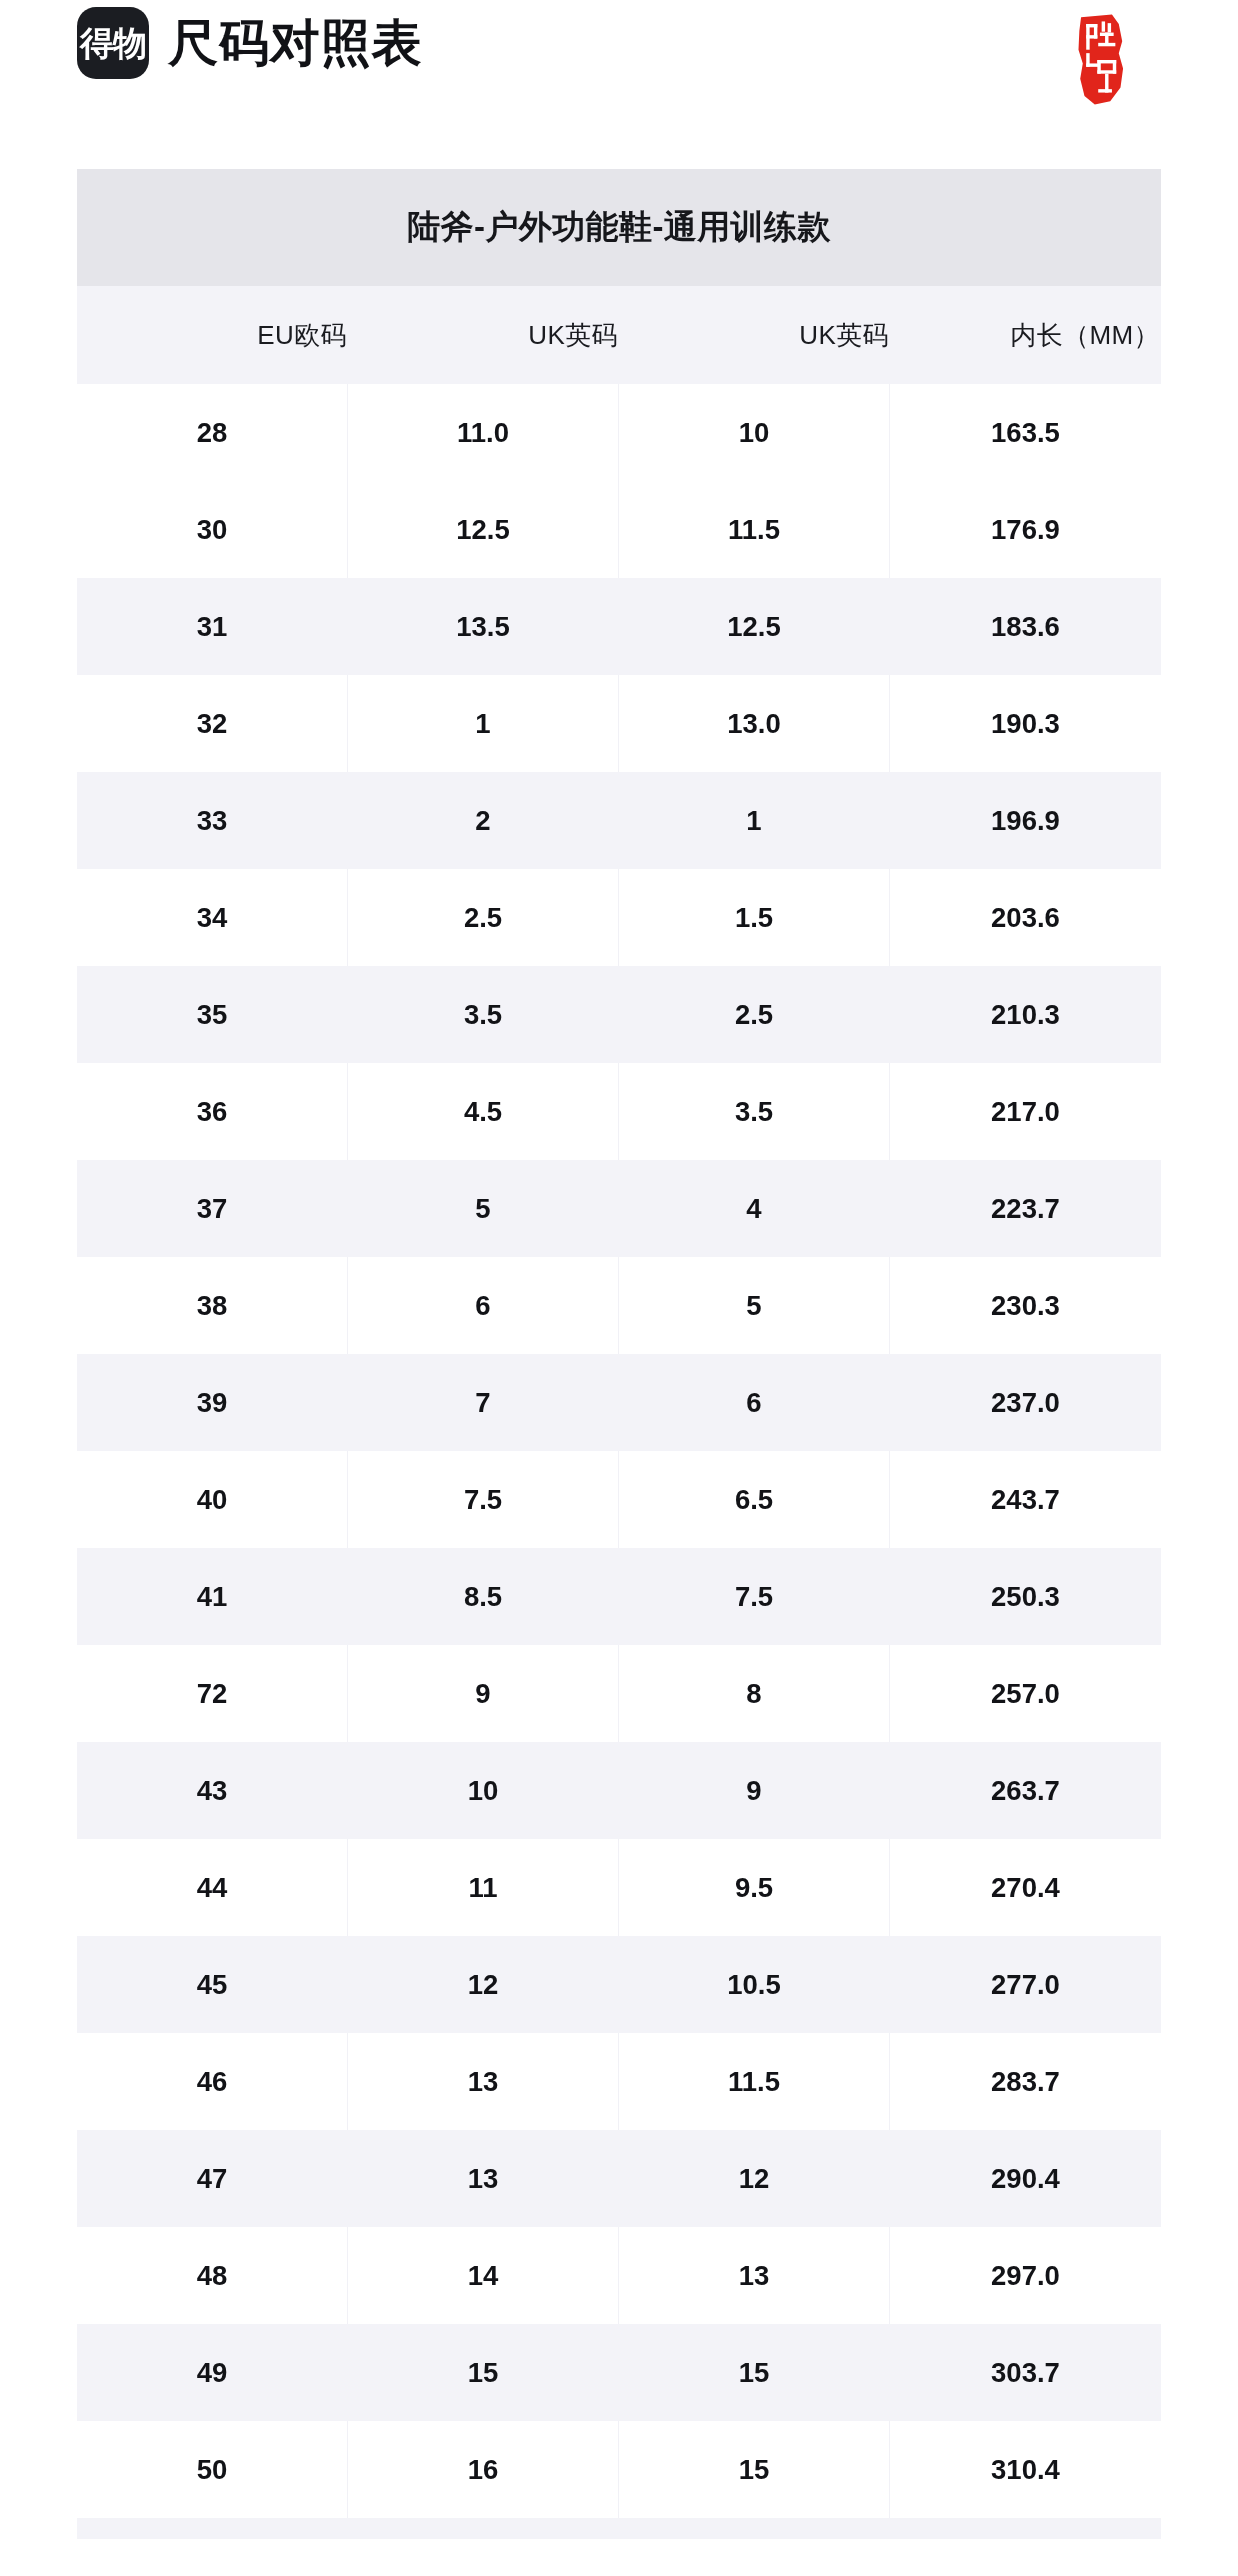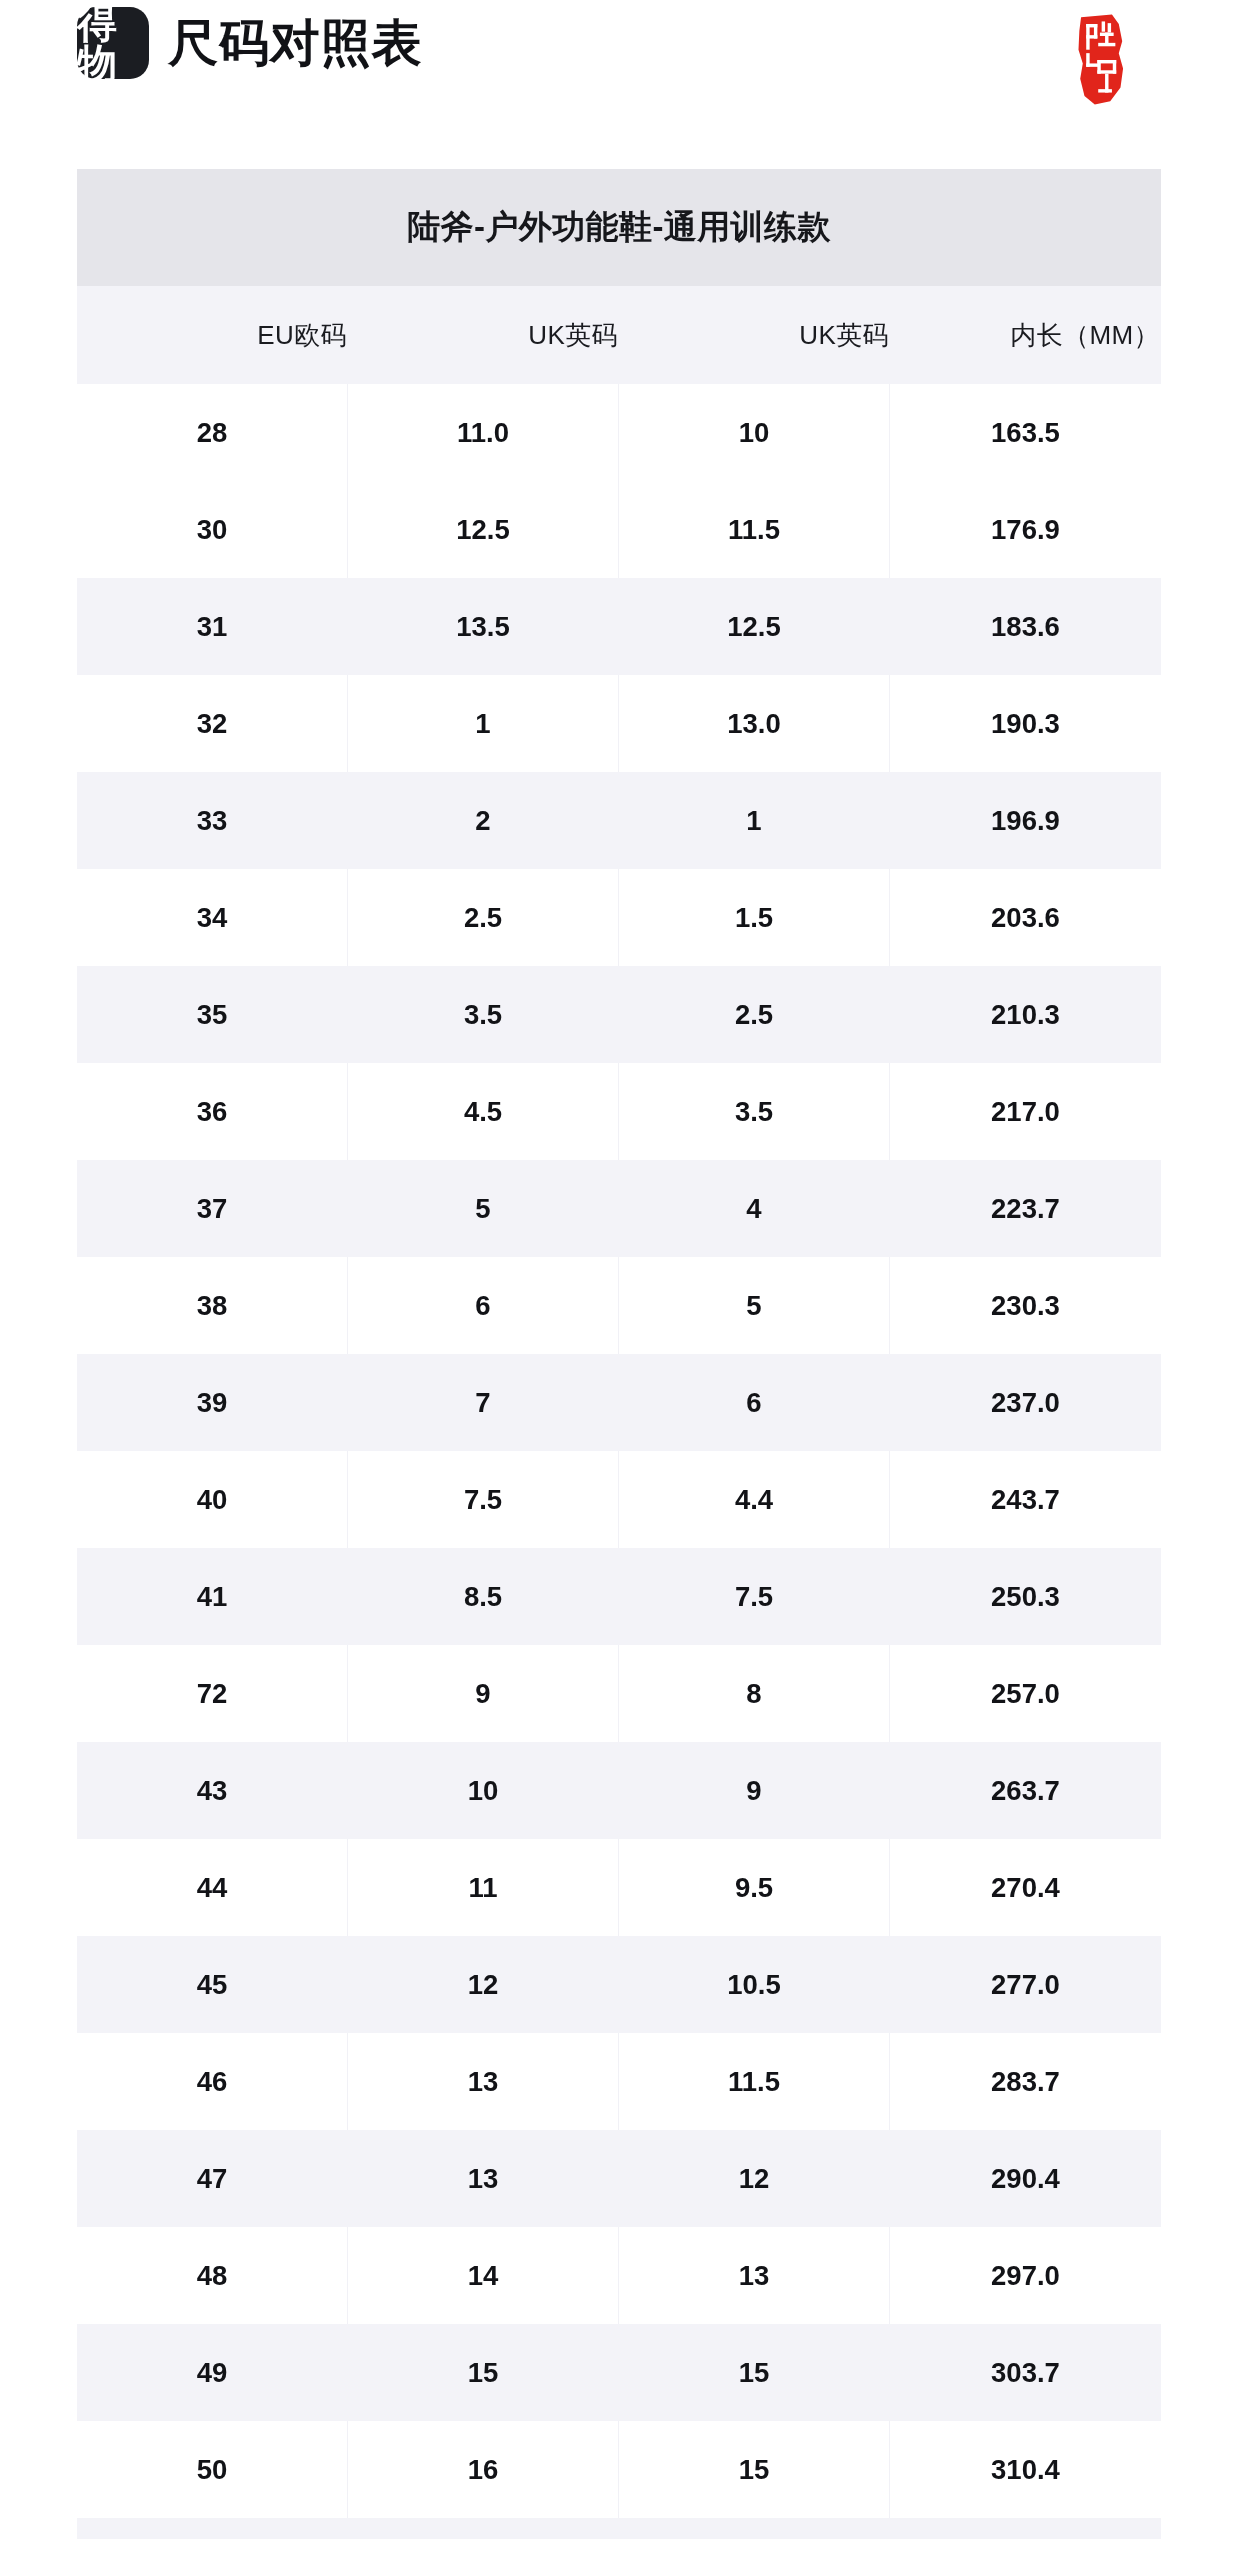--- a/index.html
+++ b/index.html
@@ -31,21 +31,21 @@
   }
   .brand-badge {
     width: 72px;
     height: 72px;
     border-radius: 19px;
     background: #1b1d22;
     color: #ffffff;
     display: flex;
     align-items: center;
     justify-content: center;
-    font-size: 40px;
+    font-size: 34px;
     font-weight: 700;
     letter-spacing: -0.9px;
     line-height: 1;
     flex: none;
   }
   .brand-title {
     margin-left: 19px;
     font-size: 50px;
     font-weight: 700;
     letter-spacing: 0.9px;
@@ -230,21 +230,21 @@
         </tr>
         <tr class="row-even">
           <td>39</td>
           <td>7</td>
           <td>6</td>
           <td>237.0</td>
         </tr>
         <tr class="row-odd">
           <td>40</td>
           <td>7.5</td>
-          <td>4.4</td>
+          <td>6.5</td>
           <td>243.7</td>
         </tr>
         <tr class="row-even">
           <td>41</td>
           <td>8.5</td>
           <td>7.5</td>
           <td>250.3</td>
         </tr>
         <tr class="row-odd">
           <td>72</td>

